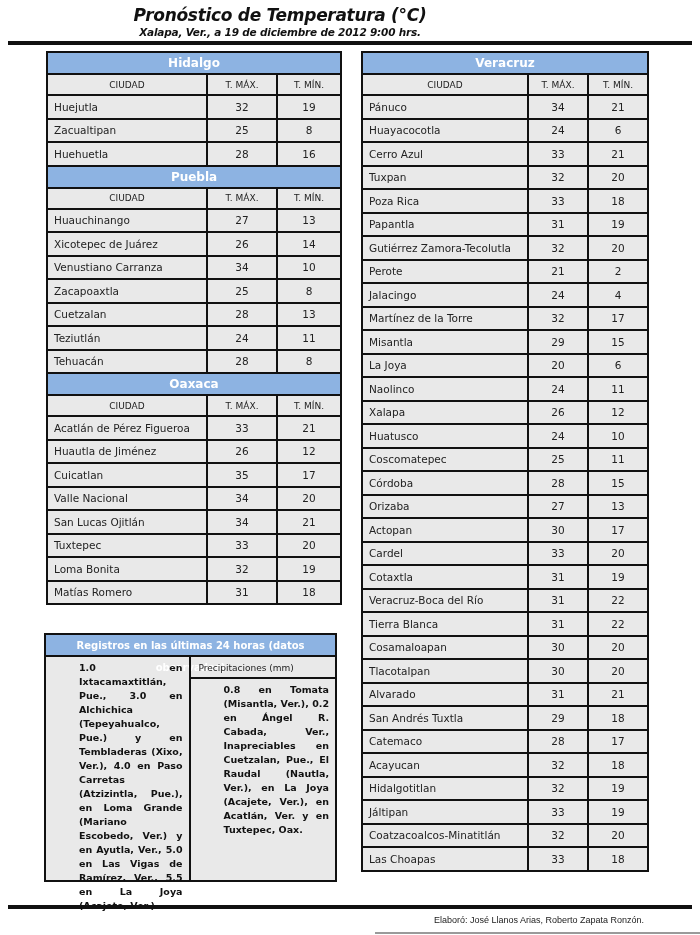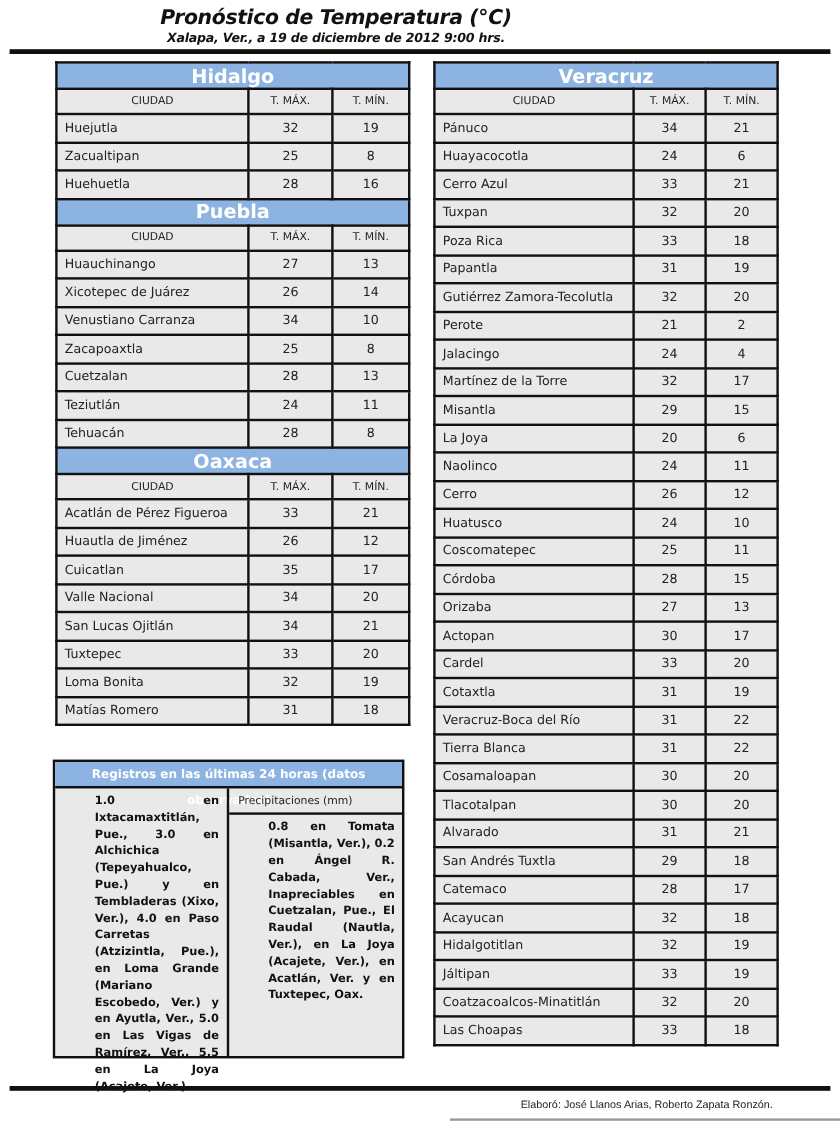--- a/index.html
+++ b/index.html
@@ -10,21 +10,21 @@
   .title { font-family: "DejaVu Sans", sans-serif; font-weight: bold; font-size: 17px; padding-top: 5px; letter-spacing: -0.3px; color: #111; }
   .subtitle { font-family: "DejaVu Sans", sans-serif; font-weight: bold; font-size: 10.5px; margin-top: 1px; color: #111; letter-spacing: -0.2px; }
   .rule-top { position: absolute; left: 8px; top: 41px; width: 684px; height: 4px; background: #111; }
   .rule-bottom { position: absolute; left: 8px; top: 905px; width: 684px; height: 4px; background: #111; }
   .credits { position: absolute; right: 56px; top: 915px; font-size: 9px; color: #222; }
   .gray-rule { position: absolute; left: 375px; top: 932px; width: 325px; height: 2px; background: #9a9a9a; }
 
   table.grid { border-collapse: collapse; table-layout: fixed; position: absolute; border: 2px solid #111; }
   table.grid td { border: 2px solid #111; background: #e9e9e9; font-size: 10.5px; height: 23.5px; padding: 0 6px; font-family: "DejaVu Sans", sans-serif; color: #222; }
   table.grid td.num { text-align: center; }
-  table.grid tr.state td { background: #8db3e2; color: #ffffff; font-weight: bold; text-align: center; height: 22px; font-size: 16px; border-bottom: 2px solid #111; }
+  table.grid tr.state td { background: #8db3e2; color: #ffffff; font-weight: bold; text-align: center; height: 22px; font-size: 12px; border-bottom: 2px solid #111; }
   table.grid tr.colhead td { text-align: center; font-size: 9px; height: 21px; color: #222; }
 
   #left-table { left: 46px; top: 51px; width: 294px; }
   #right-table { left: 361px; top: 51px; width: 286px; }
 
   .obs { position: absolute; left: 44px; top: 633px; width: 293px; border: 2px solid #111; background: #e9e9e9; }
   .obs-title { background: #8db3e2; color: #fff; font-weight: bold; text-align: center; font-size: 10px; height: 22px; line-height: 22px; border-bottom: 2px solid #111; font-family: "DejaVu Sans", sans-serif; }
   .obs-cols { display: flex; }
   .obs-col { width: 50%; }
   .obs-col.left { border-right: 2px solid #111; }
@@ -242,21 +242,21 @@
         <td>La Joya</td>
         <td class="num">20</td>
         <td class="num">6</td>
       </tr>
       <tr>
         <td>Naolinco</td>
         <td class="num">24</td>
         <td class="num">11</td>
       </tr>
       <tr>
-        <td>Cerro</td>
+        <td>Xalapa</td>
         <td class="num">26</td>
         <td class="num">12</td>
       </tr>
       <tr>
         <td>Huatusco</td>
         <td class="num">24</td>
         <td class="num">10</td>
       </tr>
       <tr>
         <td>Coscomatepec</td>

